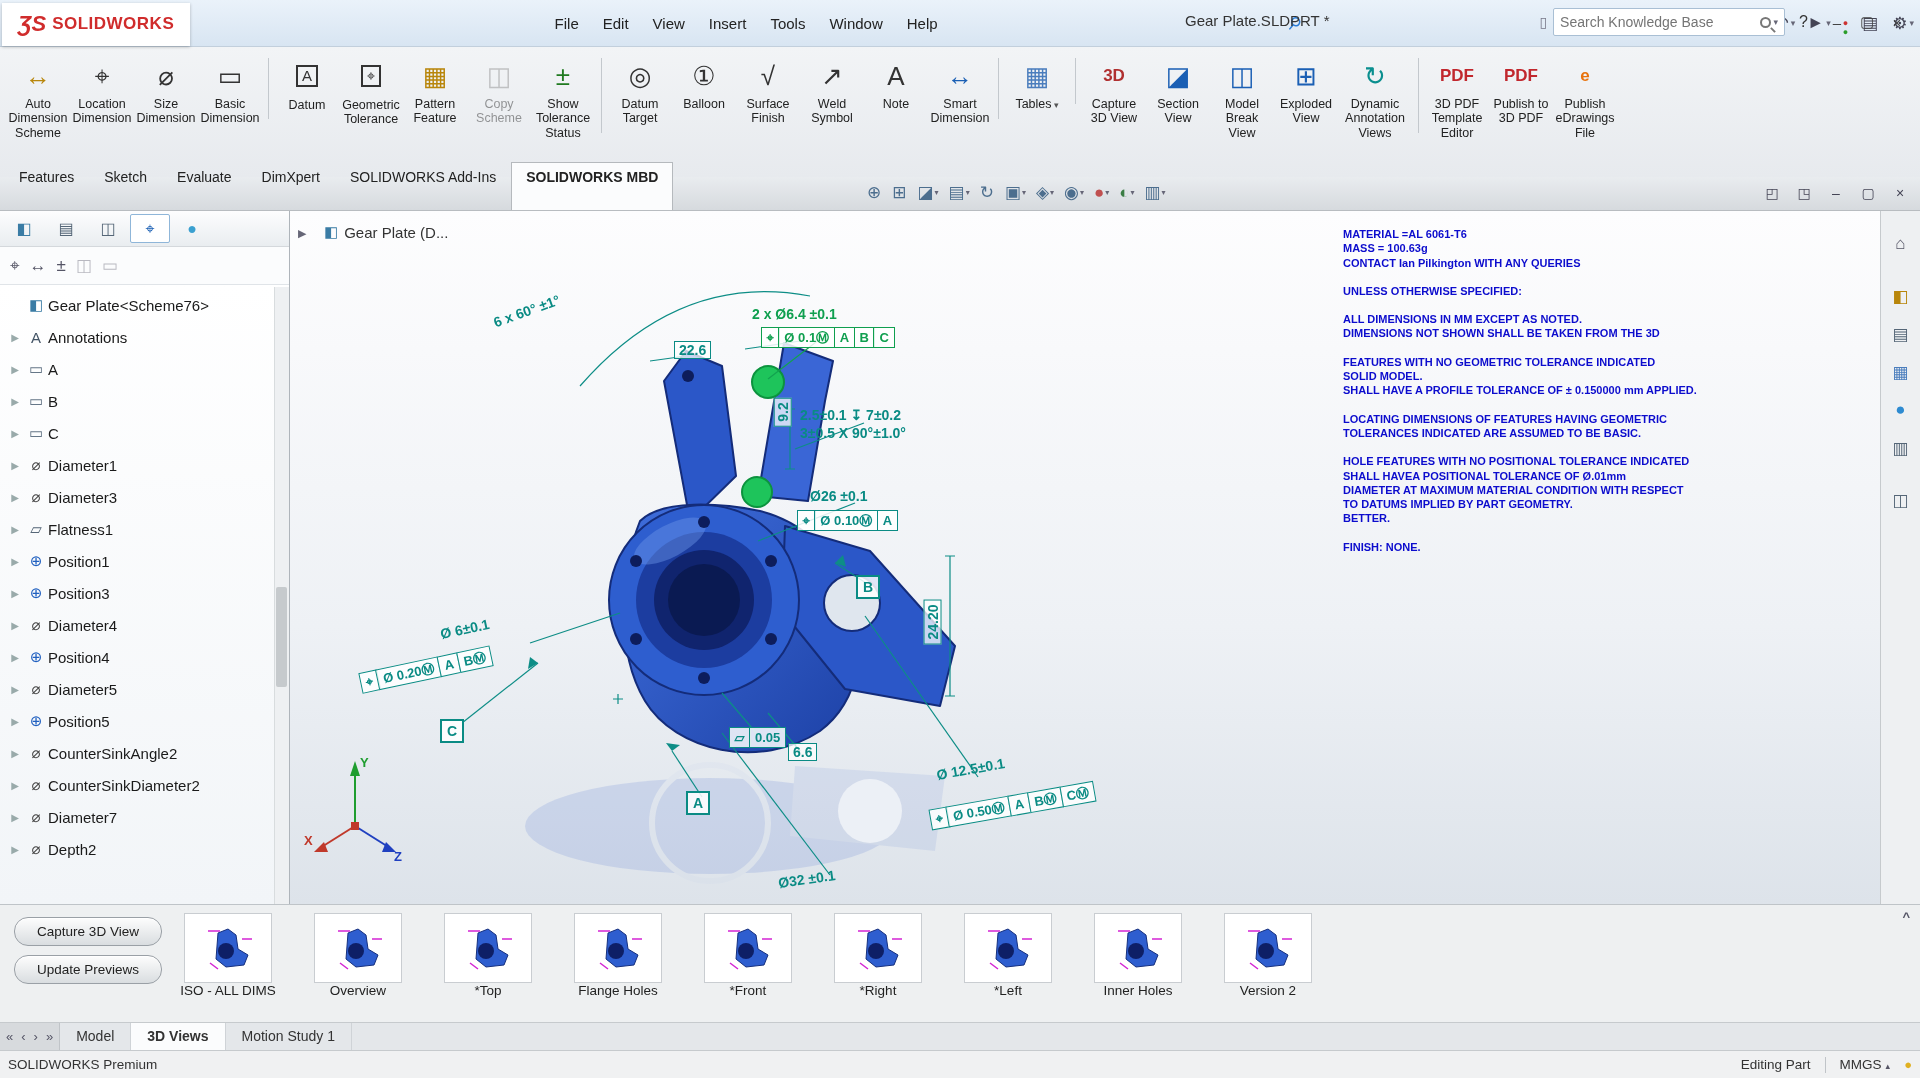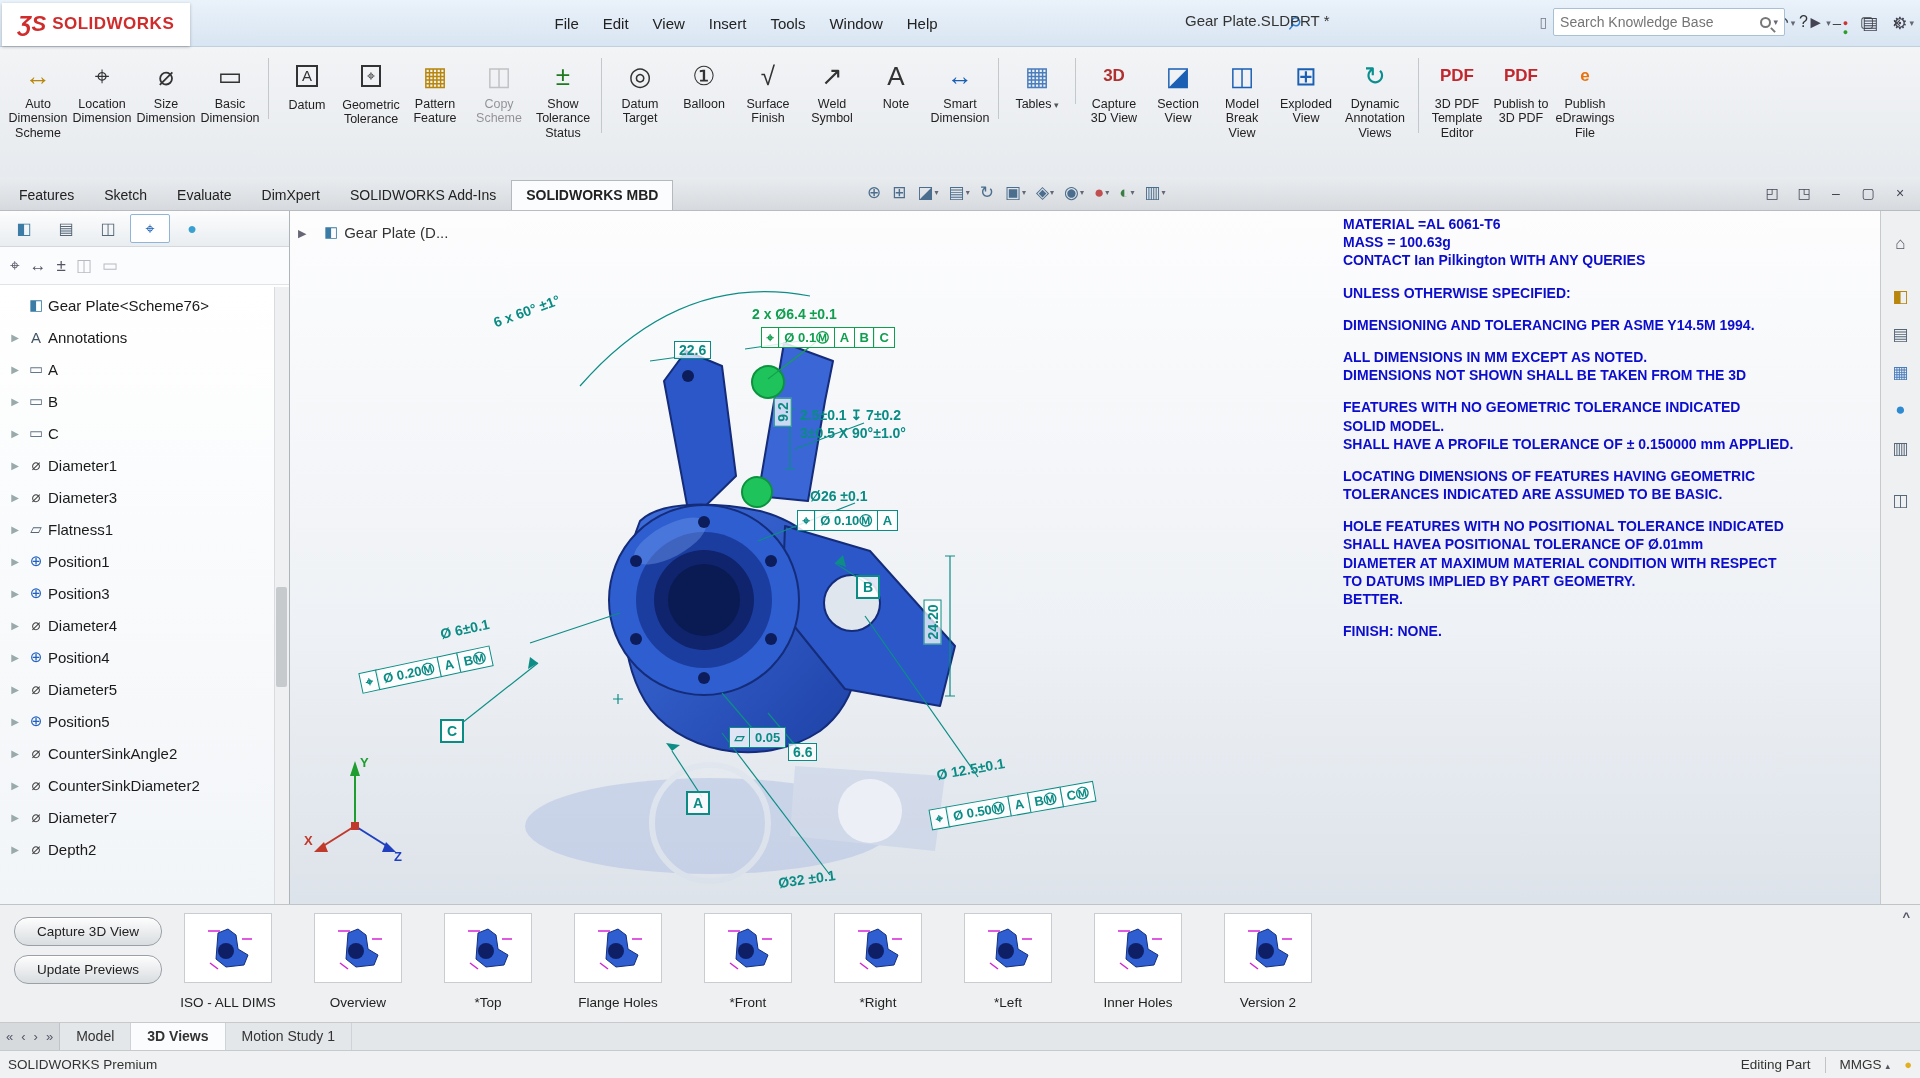--- a/index.html
+++ b/index.html
@@ -50,21 +50,21 @@
   .rbtn.disabled { opacity:.45; }
   .ric { height:42px; display:flex; align-items:center; justify-content:center; font-size:26px; line-height:42px;}
   .ric.boxed { font-size:15px; line-height:18px; height:auto; margin:10px 0 11px; border:2px solid currentColor; padding:0 4px;}
   .ric.textic { font-weight:bold; font-size:17px; }
   .rlb { font-size:12.5px; line-height:1.15; text-align:center; color:#222; }
   .rbtn.caret .rlb::after { content:" ▾"; font-size:9px; color:#555; }
 
   
   .cmdrow { height:34px; flex:0 0 34px; background:linear-gradient(#e9ecef,#d6dade);
     border-bottom:1px solid #b8bcc0; display:flex; align-items:flex-end; position:relative;}
-  .ctab { padding:6px 14px 7px; font-size:14px; color:#222; border:1px solid transparent; border-bottom:none;}
+  .ctab { padding:6px 14px 25px; font-size:14px; color:#222; border:1px solid transparent; border-bottom:none;}
   .ctab.active { background:#fbfcfd; border-color:#b5b9bd; font-weight:bold; }
   .headsup { position:absolute; left:863px; top:2px; display:flex; align-items:center; gap:2px; }
   .hbtn { display:flex; align-items:center; padding:3px 4px; border-radius:2px; }
   .hg { font-size:17px; color:#4c6e8e; }
   .hcaret { font-size:8px; color:#667; margin-left:1px; }
   .docctrl { position:absolute; right:6px; top:4px; display:flex; gap:4px; }
   .dbtn { width:28px; height:24px; display:flex; align-items:center; justify-content:center;
     font-size:14px; color:#445; }
 
   
@@ -104,22 +104,22 @@
   .ann { position:absolute; color:#0a8b84; font-weight:bold; font-size:14px; white-space:nowrap; z-index:3;}
   .ann.boxdim { border:1px solid #0a8b84; padding:0 4px; background:rgba(255,255,255,.75); }
   .ann.green { color:#0f9f4f; }
   .fcf { position:absolute; display:inline-flex; font-weight:bold; font-size:13px; color:#0a8b84; z-index:3;}
   .fcf.green { color:#0f9f4f; }
   .fcf .cell { border:1.5px solid currentColor; padding:0 5px; margin-left:-1.5px; line-height:19px;
     background:rgba(255,255,255,.85); white-space:nowrap;}
   .datum { position:absolute; width:24px; height:24px; border:2px solid #0a8b84; color:#0a8b84;
     font-weight:bold; text-align:center; line-height:21px; background:rgba(255,255,255,.85);
     font-size:14px; z-index:3;}
-  .notes { position:absolute; left:1053px; top:4px; width:530px; color:#0c0ccd; font-weight:bold;
-    font-size:14px; line-height:1.3; z-index:2;}
+  .notes { position:absolute; left:1053px; top:16px; width:530px; color:#0c0ccd; font-weight:bold;
+    font-size:11px; line-height:1.3; z-index:2;}
   .note-line.gap { margin-top:14px; }
 
   
   .taskpane { flex:0 0 40px; width:40px; background:#eef0f2; border-left:1px solid #c6cacd;
     display:flex; flex-direction:column; align-items:center; padding-top:18px; gap:8px;}
   .tpbtn { width:30px; height:30px; display:flex; align-items:center; justify-content:center;
     font-size:17px; color:#556; border:1px solid transparent; border-radius:2px;}
   .tpbtn.sep { margin-top:14px; }
 
   
@@ -127,21 +127,21 @@
     position:relative; display:flex; }
   .vp-left { flex:0 0 178px; padding:12px 0 0 14px; }
   .vp-btn { display:block; width:148px; padding:6px 0; margin-bottom:9px; text-align:center;
     font-size:13.5px; color:#222; background:linear-gradient(#fdfdfd,#dcе0e3);
     background:linear-gradient(#fdfdfd,#d9dde0); border:1px solid #9aa0a6; border-radius:14px;
     box-shadow:inset 0 1px 0 #fff; }
   .thumbs { display:flex; gap:30px; padding-top:8px; }
   .thumb { display:flex; flex-direction:column; align-items:center; width:100px; }
   .thumb-img { width:88px; height:70px; background:#fff; border:1px solid #c9cdd1;
     display:flex; align-items:center; justify-content:center; }
-  .thumb-label { margin-top:12px; font-size:13.5px; color:#222; white-space:nowrap; }
+  .thumb-label { margin-top:0; font-size:13.5px; color:#222; white-space:nowrap; }
   .vp-collapse { position:absolute; right:10px; top:4px; font-size:13px; color:#556; font-weight:bold;}
 
   
   .doctabs { height:28px; flex:0 0 28px; background:#e4e7ea; border-top:1px solid #c6cacd;
     display:flex; align-items:stretch; }
   .dnav { display:flex; align-items:center; background:#d7dadd; padding:0 6px; gap:8px;
     border-right:1px solid #c0c4c8; }
   .dnav span { font-size:13px; color:#556; }
   .dtab { padding:5px 16px 0; font-size:14px; color:#333; border-right:1px solid #cfd3d7; }
   .dtab.active { background:#fbfcfd; font-weight:bold; }
@@ -753,21 +753,20 @@
       <div class="notes">
 
           <div class="note-line">MATERIAL =AL 6061-T6</div>
 
           <div class="note-line">MASS =  100.63g</div>
 
           <div class="note-line">CONTACT  Ian Pilkington WITH ANY QUERIES</div>
 
           <div class="note-line gap">UNLESS OTHERWISE SPECIFIED:</div>
 
-          <div class="note-line gap">DIMENSIONING AND TOLERANCING PER ASME Y14.5M 1994.</div>
 
           <div class="note-line gap">ALL DIMENSIONS IN MM EXCEPT AS NOTED.</div>
 
           <div class="note-line">DIMENSIONS NOT SHOWN SHALL BE TAKEN FROM THE 3D</div>
 
           <div class="note-line gap">FEATURES WITH NO GEOMETRIC TOLERANCE INDICATED</div>
 
           <div class="note-line">SOLID MODEL.</div>
 
           <div class="note-line">SHALL HAVE A PROFILE TOLERANCE OF ± 0.150000 mm APPLIED.</div>

